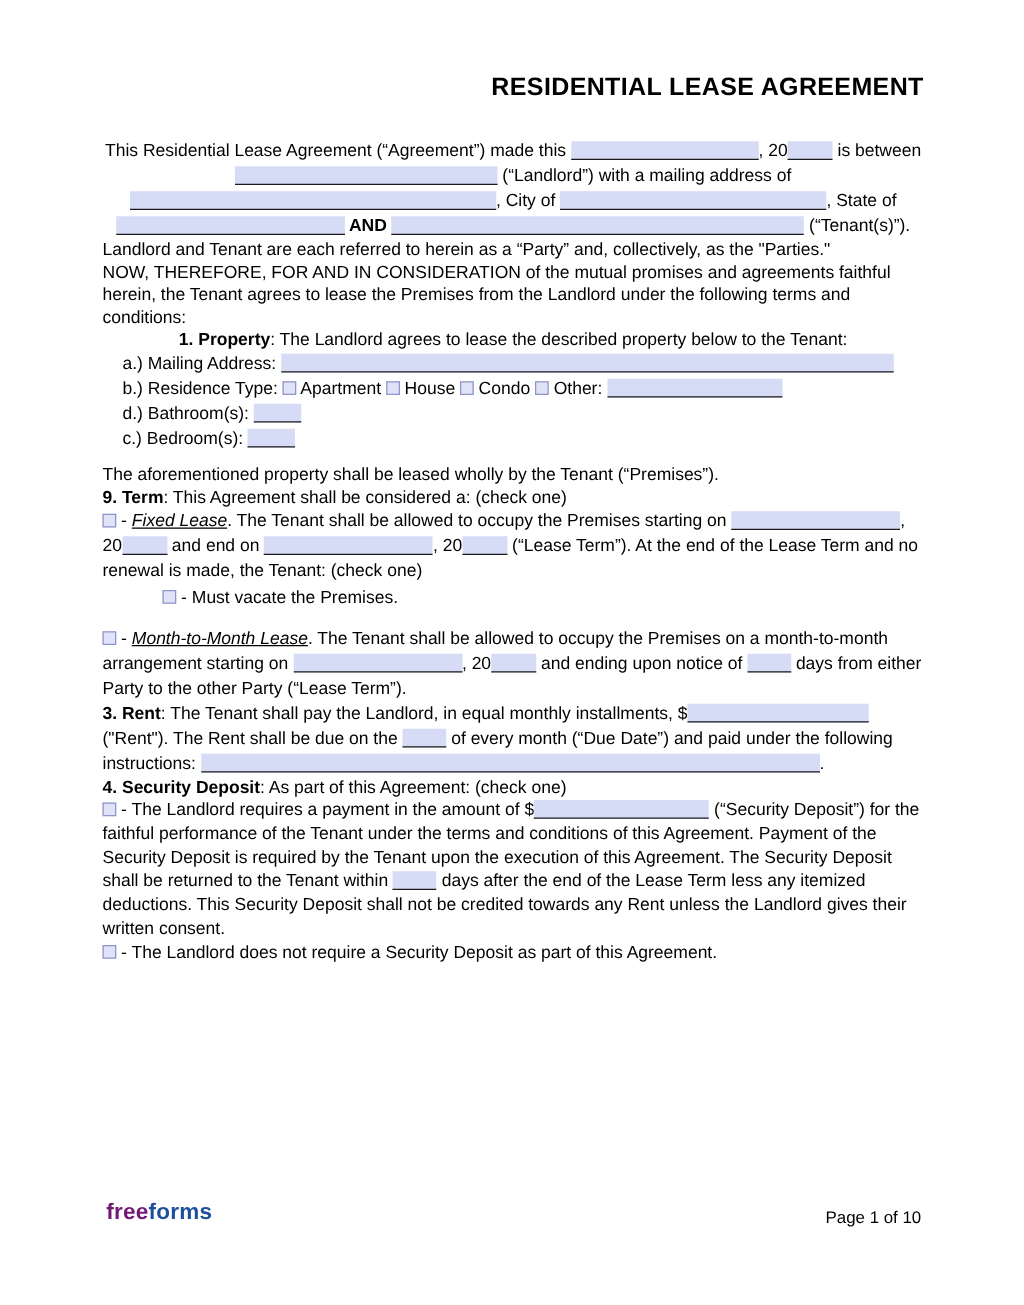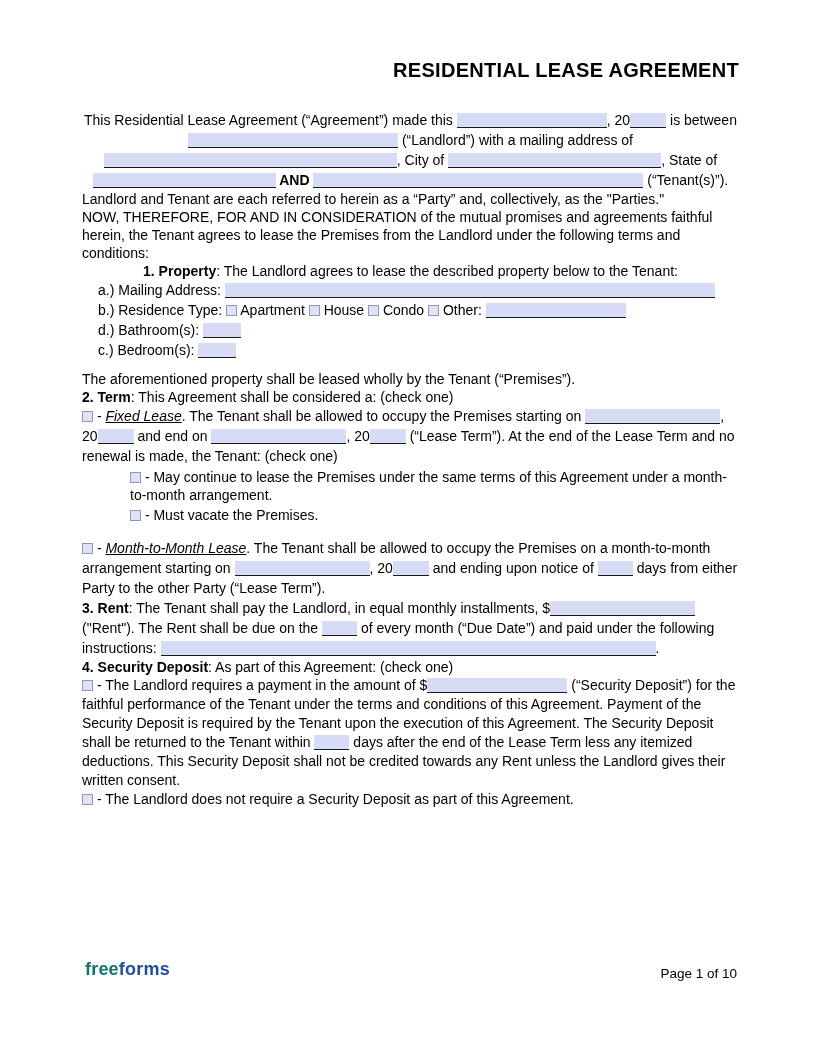--- a/index.html
+++ b/index.html
@@ -59,21 +59,21 @@
   .sub-options { margin: 2px 0 14px 48px; line-height: 18px; }
   .sub-options p { margin: 0 0 2px 0; }
   .footer-logo {
     position: absolute;
     left: 85px; top: 958px;
     font-size: 18px;
     line-height: 22px;
     font-weight: bold;
     letter-spacing: 0.2px;
   }
-  .logo-free  { color: #0f766e; }
+  .logo-free  { color: #701a75; }
   .logo-forms { color: #1d4f9c; }
   .page-num {
     position: absolute;
     right: 82px; top: 966px;
     font-size: 13.5px;
   }
 </style>
 </head>
 <body>
 
@@ -91,26 +91,25 @@
 
   <div class="prop-list">
     <p><span>a.) Mailing Address: </span><span class="blank w490"></span></p>
     <p><span>b.) Residence Type: </span><span class="checkbox"></span><span> Apartment </span><span class="checkbox"></span><span> House </span><span class="checkbox"></span><span> Condo </span><span class="checkbox"></span><span> Other: </span><span class="blank w140"></span></p>
     <p><span>d.) Bathroom(s): </span><span class="blank w38"></span></p>
     <p><span>c.) Bedroom(s): </span><span class="blank w38"></span></p>
   </div>
 
   <p class="para mb16">The aforementioned property shall be leased wholly by the Tenant (“Premises”).</p>
 
-  <p class="para mb16"><span class="bold">2. Term</span><span>: This Agreement shall be considered a: (check one)</span></p>
+  <p class="para mb16"><span class="bold">9. Term</span><span>: This Agreement shall be considered a: (check one)</span></p>
 
   <p class="para lh20"><span class="checkbox"></span><span> - </span><span class="lease-name">Fixed Lease</span><span>. The Tenant shall be allowed to occupy the Premises starting on </span><span class="blank w135"></span><span>, 20</span><span class="blank w36"></span><span> and end on </span><span class="blank w135"></span><span>, 20</span><span class="blank w36"></span><span> (“Lease Term”). At the end of the Lease Term and no renewal is made, the Tenant: (check one)</span></p>
 
   <div class="sub-options">
-    <p><span class="checkbox"></span><span> - May continue to lease the Premises under the same terms of this Agreement under a month-to-month arrangement.</span></p>
     <p><span class="checkbox"></span><span> - Must vacate the Premises.</span></p>
   </div>
 
   <p class="para lh20 mb14"><span class="checkbox"></span><span> - </span><span class="lease-name">Month-to-Month Lease</span><span>. The Tenant shall be allowed to occupy the Premises on a month-to-month arrangement starting on </span><span class="blank w135"></span><span>, 20</span><span class="blank w36"></span><span> and ending upon notice of </span><span class="blank w35"></span><span> days from either Party to the other Party (“Lease Term”).</span></p>
 
   <p class="para lh20 mb14"><span class="bold">3. Rent</span><span>: The Tenant shall pay the Landlord, in equal monthly installments, $</span><span class="blank w145"></span><span> ("Rent"). The Rent shall be due on the </span><span class="blank w35"></span><span> of every month (“Due Date”) and paid under the following instructions: </span><span class="blank w495"></span><span>.</span></p>
 
   <p class="para mb14"><span class="bold">4. Security Deposit</span><span>: As part of this Agreement: (check one)</span></p>
 
   <p class="para lh19 mb14"><span class="checkbox"></span><span> - The Landlord requires a payment in the amount of $</span><span class="blank w140"></span><span> (“Security Deposit”) for the faithful performance of the Tenant under the terms and conditions of this Agreement. Payment of the Security Deposit is required by the Tenant upon the execution of this Agreement. The Security Deposit shall be returned to the Tenant within </span><span class="blank w35"></span><span> days after the end of the Lease Term less any itemized deductions. This Security Deposit shall not be credited towards any Rent unless the Landlord gives their written consent.</span></p>

